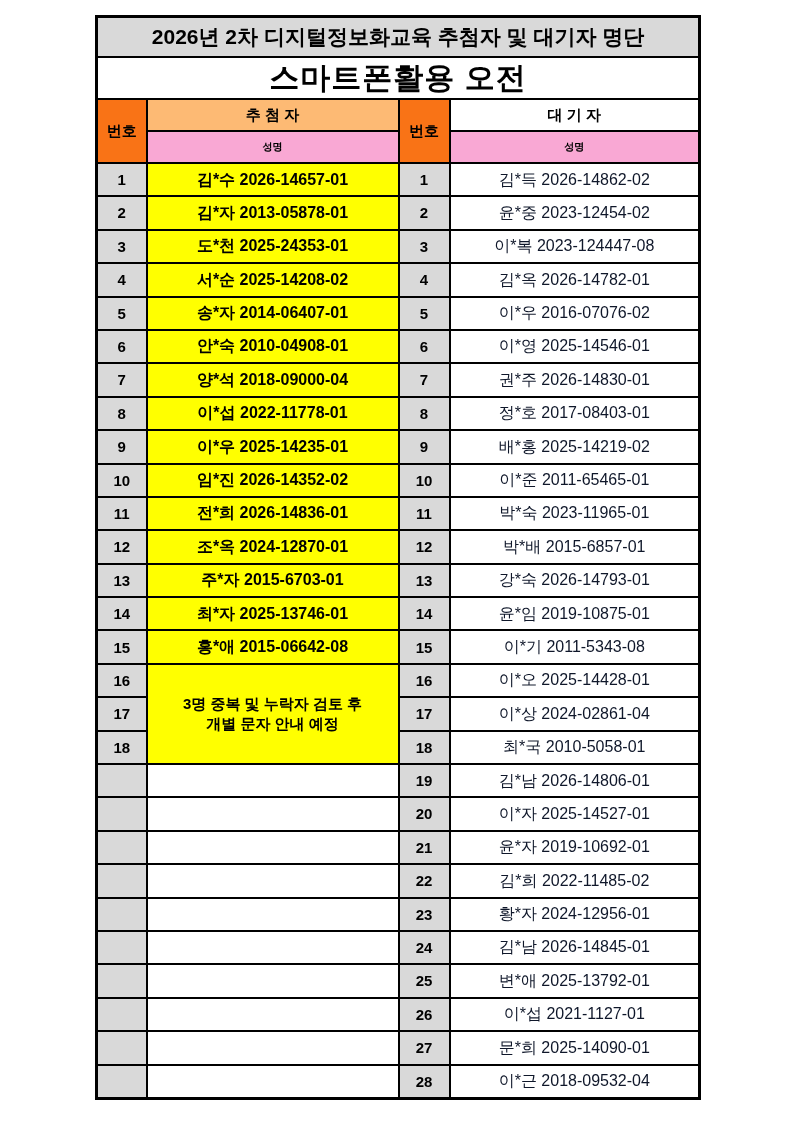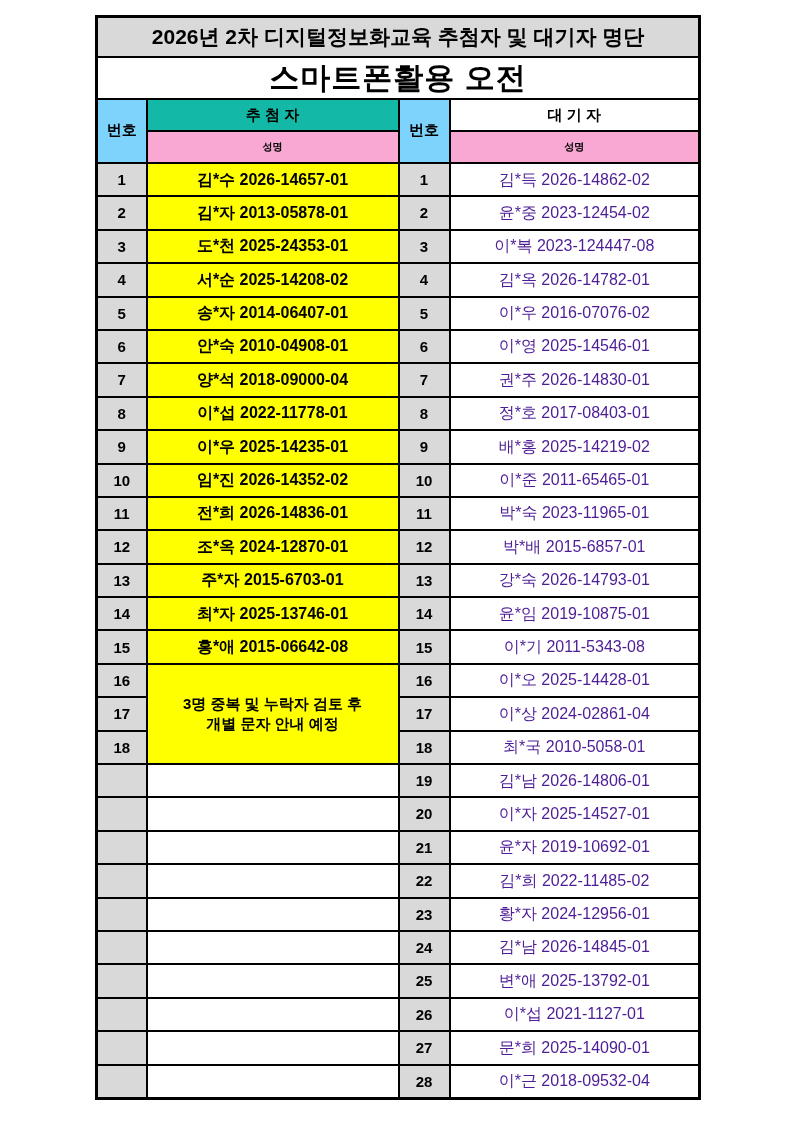--- a/index.html
+++ b/index.html
@@ -25,33 +25,33 @@
   }
   td.title-cell{
     height:38px;background:#d9d9d9;
     font-size:21px;font-weight:bold;
   }
   td.subtitle-cell{
     height:40px;background:#ffffff;
     font-size:30px;font-weight:bold;letter-spacing:1px;
   }
   td.hdr{height:30px;font-size:15px;font-weight:bold;}
-  td.hdr-no{background:#7dd3fc;font-family:Liberation Serif, serif;}
-  td.hdr-winner{background:#14b8a6;margin-top:28px;}
+  td.hdr-no{background:#f97316;}
+  td.hdr-winner{background:#fdba74;margin-top:28px;}
   td.hdr-wait{background:#ffffff;}
   td.hdr-name{background:#f9a8d4;font-size:10px;}
   td.num-cell{
     height:31.4px;background:#d9d9d9;
     font-size:15px;font-weight:bold;
   }
   td.winner-cell{
     background:#ffff00;font-size:16px;font-weight:bold;margin-left:40px;
   }
   td.wait-cell{
-    background:#ffffff;font-size:16px;font-weight:normal;color:#4c1d95;
+    background:#ffffff;font-size:16px;font-weight:normal;color:#0f172a;
   }
   td.empty-name-cell{background:#ffffff;}
   td.note-cell{
     background:#ffff00;font-size:15px;font-weight:bold;
     white-space:normal;line-height:1.35;
   }
 </style>
 </head>
 <body>
 

